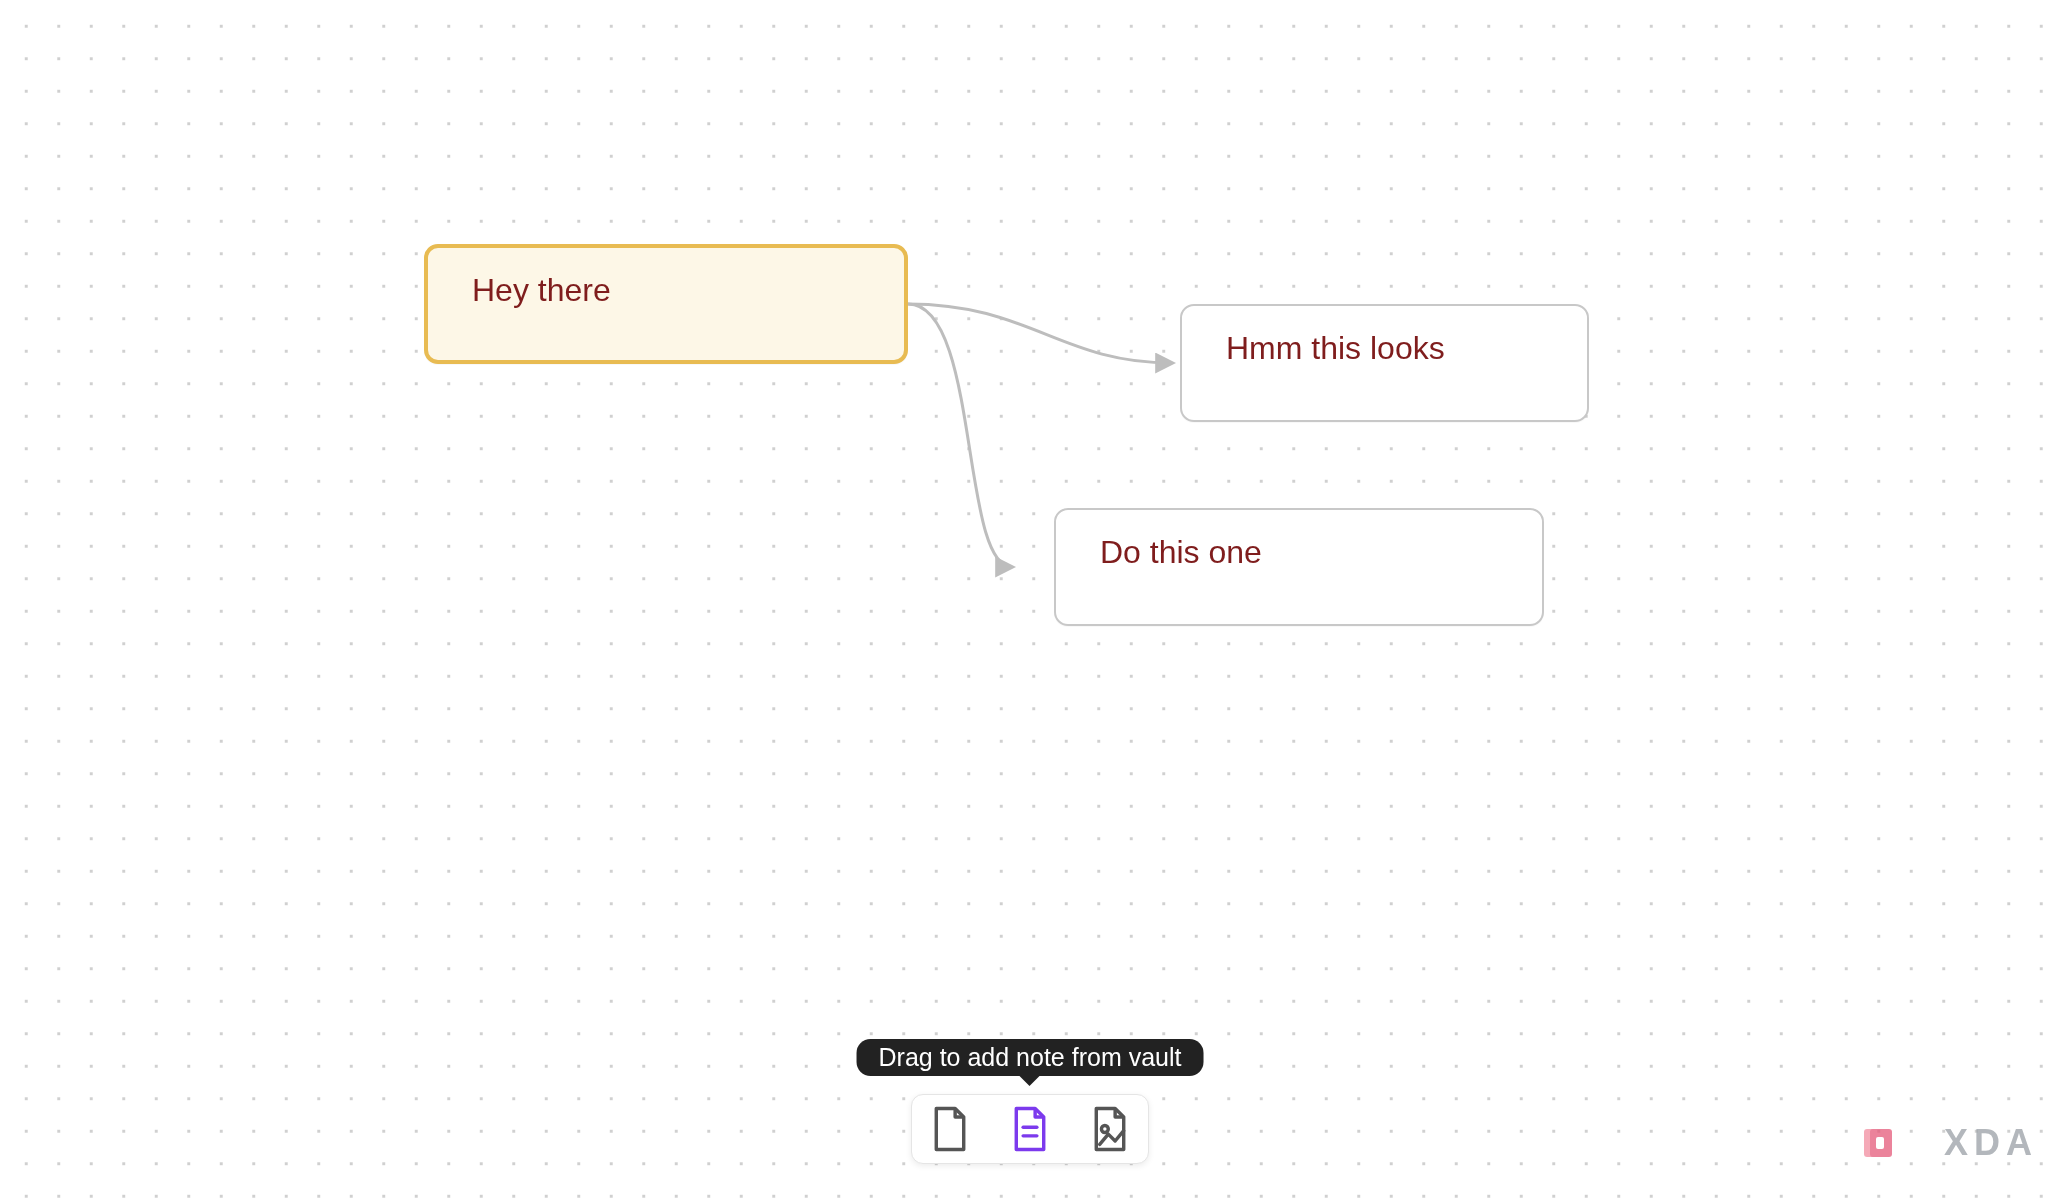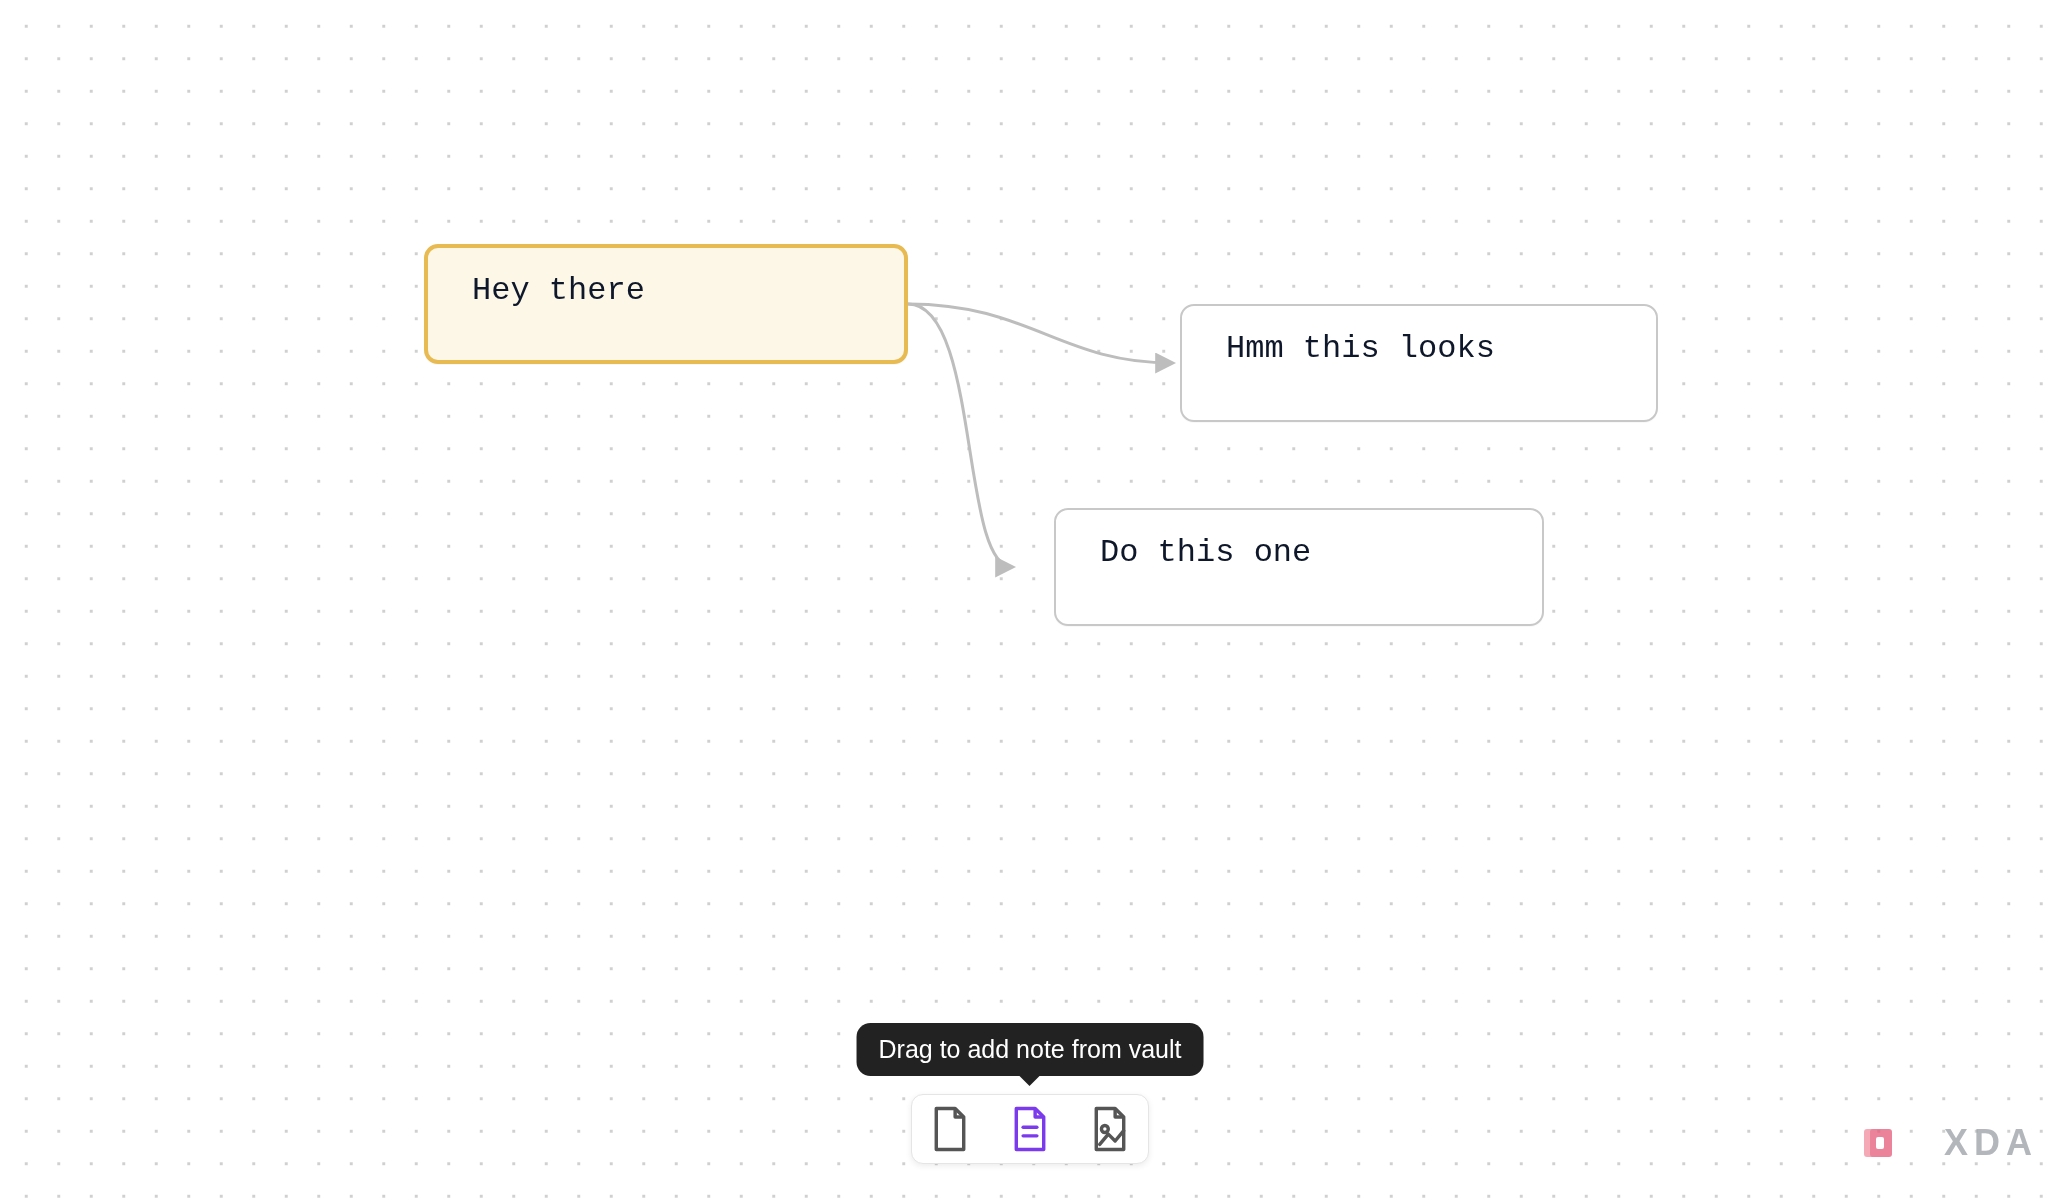--- a/index.html
+++ b/index.html
@@ -20,24 +20,23 @@
       top: 0; left: 0; right: 0; bottom: 0;
     }
 
     .node {
       position: absolute;
       background: #ffffff;
       border: 2.5px solid #c8c8c8;
       border-radius: 14px;
       padding: 24px 44px;
       font-size: 32px;
-      color: #0f172a;
+      color: #7f1d1d;
       cursor: move;
       box-shadow: 0 1px 1px rgba(0,0,0,0.03);
-      font-family: Liberation Mono, monospace;
     }
 
     .node.selected {
       background: #fdf7e7;
       border: 4px solid #e8bb52;
     }
 
     svg.edges {
       position: absolute;
       top: 0; left: 0;
@@ -81,21 +80,21 @@
     .toolbar-btn svg { display: block; }
 
     .tooltip {
       position: absolute;
       left: 50%;
       transform: translateX(-50%);
       bottom: 128px;
       background: #222222;
       color: #ffffff;
       font-size: 25px;
-      padding: 12px 22px;
+      padding: 4px 22px;
       border-radius: 14px;
       white-space: nowrap;
     }
     .tooltip::after {
       content: '';
       position: absolute;
       left: 50%;
       bottom: -10px;
       transform: translateX(-50%);
       border-left: 10px solid transparent;
@@ -137,21 +136,21 @@
       </marker>
     </defs>
     <path class="edge-path" marker-end="url(#arrow)" d="M 908 304 C 1030 304, 1060 363, 1172 363"></path>
     <path class="edge-path" marker-end="url(#arrow)" d="M 908 304 C 980 304, 960 567, 1012 567"></path>
   </svg>
 
   <div class="node selected" style="left:424px; top:244px; width:484px; height:120px;">
     <span>Hey there</span>
   </div>
 
-  <div class="node" style="left:1180px; top:304px; width:478px; height:118px;">
+  <div class="node" style="left:1180px; top:304px; width:409px; height:118px;">
     <span>Hmm this looks</span>
   </div>
 
   <div class="node" style="left:1020px; top:508px; width:490px; height:118px;margin-left:34px;">
     <span>Do this one</span>
   </div>
 
 </div>
 
 <div class="tooltip">

